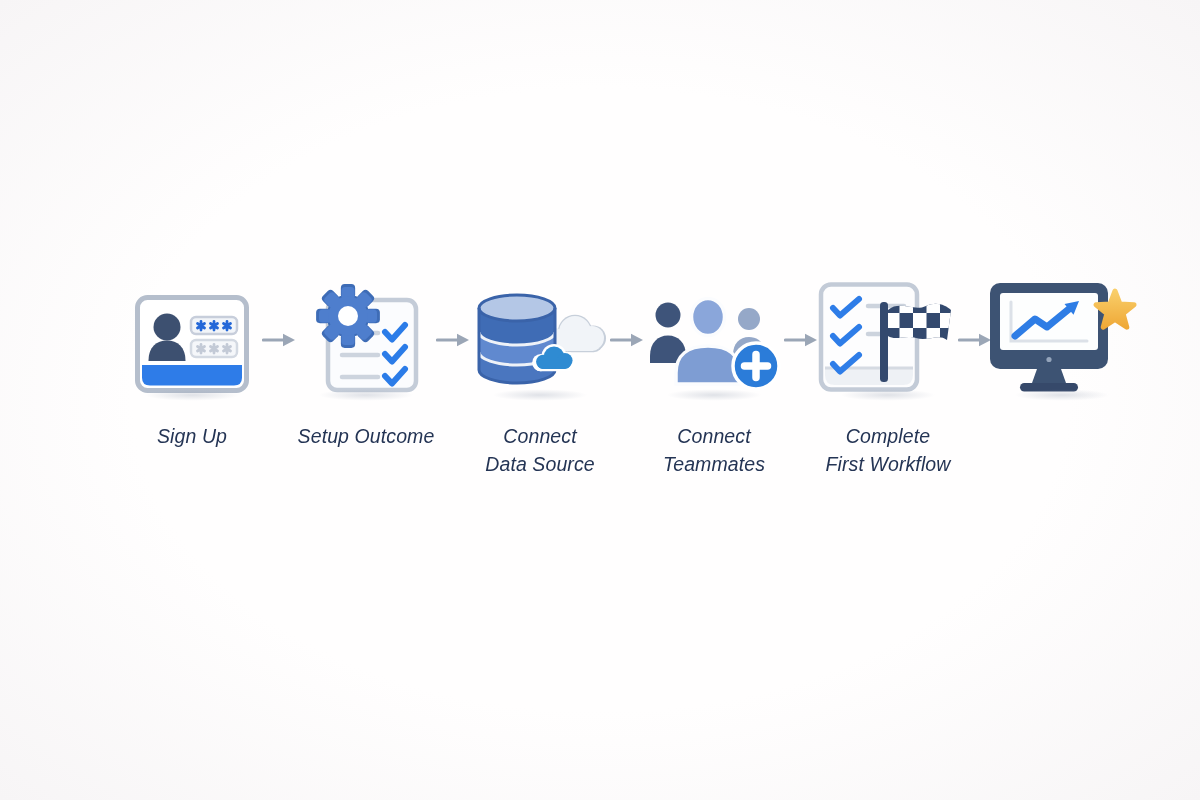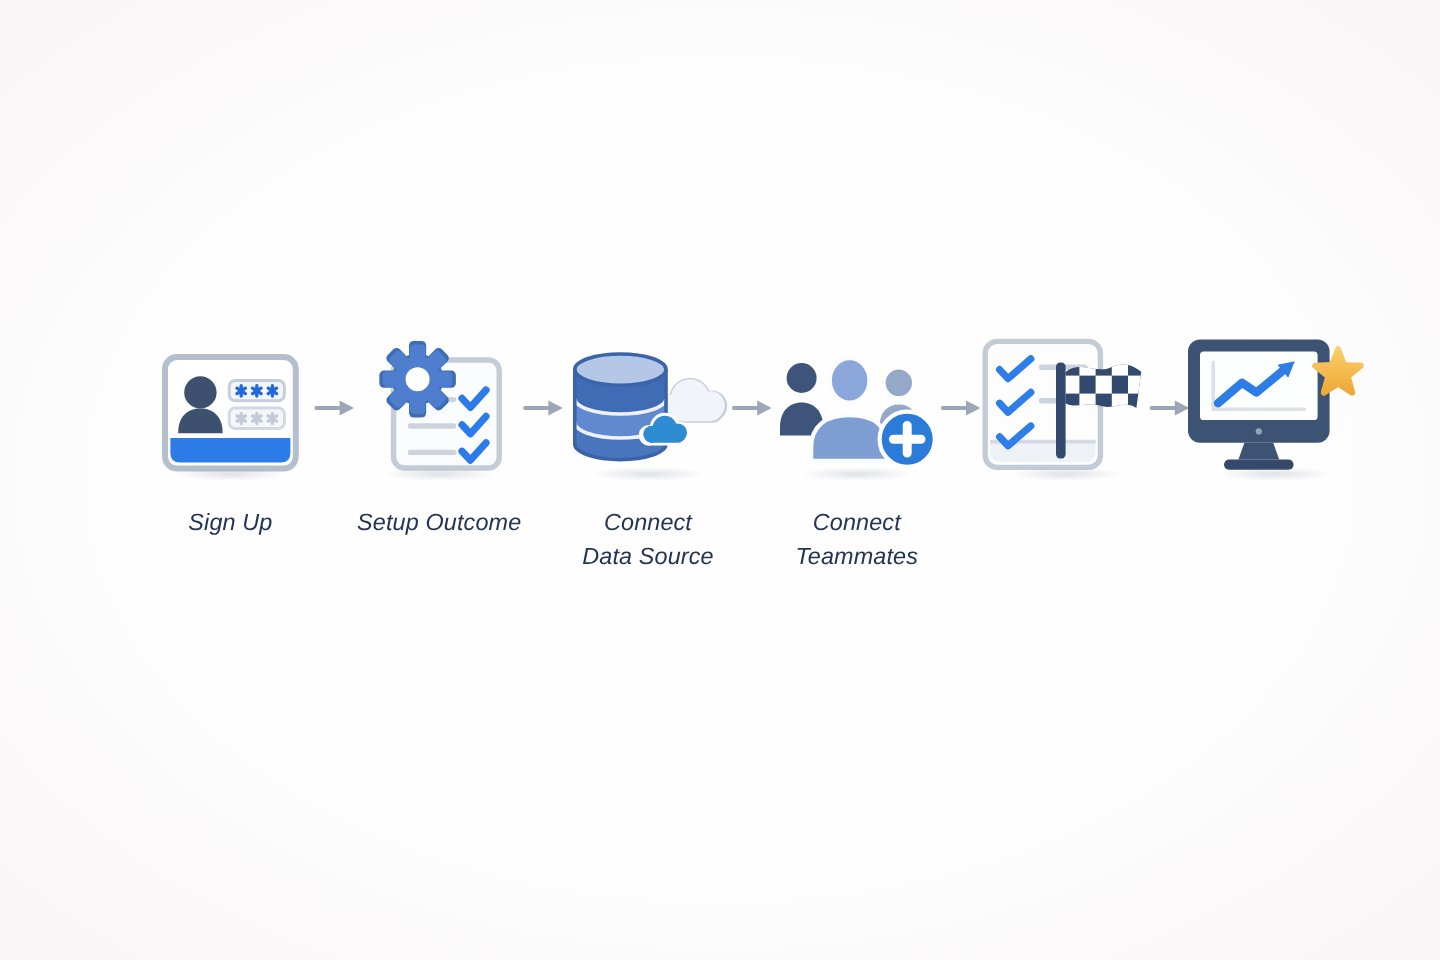--- a/index.html
+++ b/index.html
@@ -222,20 +222,22 @@
           <rect x="108.5" y="18" width="13.5" height="15"></rect>
           <rect x="68" y="33" width="13.5" height="15"></rect>
           <rect x="95" y="33" width="13.5" height="15"></rect>
           <rect x="122" y="33" width="13.5" height="15"></rect>
           <rect x="81.5" y="48" width="13.5" height="15"></rect>
           <rect x="108.5" y="48" width="13.5" height="15"></rect>
         </g>
       </svg>
     </div>
     <div class="icon-shadow"></div>
+    <div class="step-label">Complete
+First Workflow</div>
   </div>
 
   <svg class="arrow" width="34" height="16" viewBox="0 0 34 16">
     <line x1="1.5" y1="8" x2="22" y2="8" stroke="#9ba6b6" stroke-width="3.2" stroke-linecap="round"></line>
     <polygon points="21,1.8 33,8 21,14.2" fill="#9ba6b6"></polygon>
   </svg>
 
   <div class="step">
     <div class="icon-box">
       <svg width="150" height="114" viewBox="0 0 150 114">

